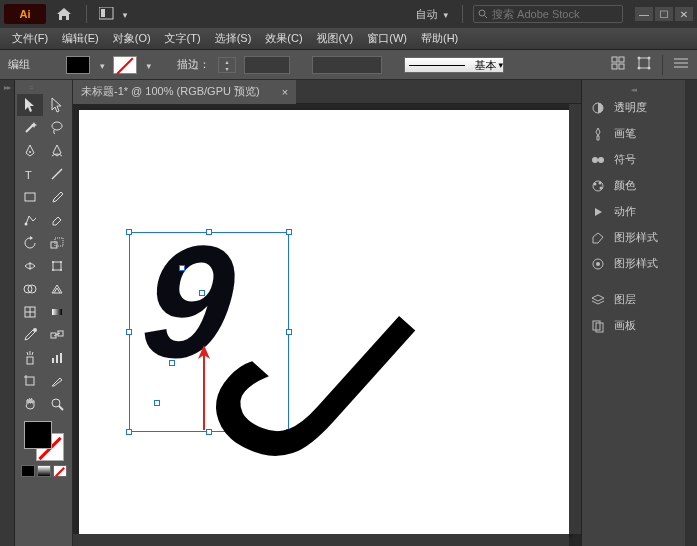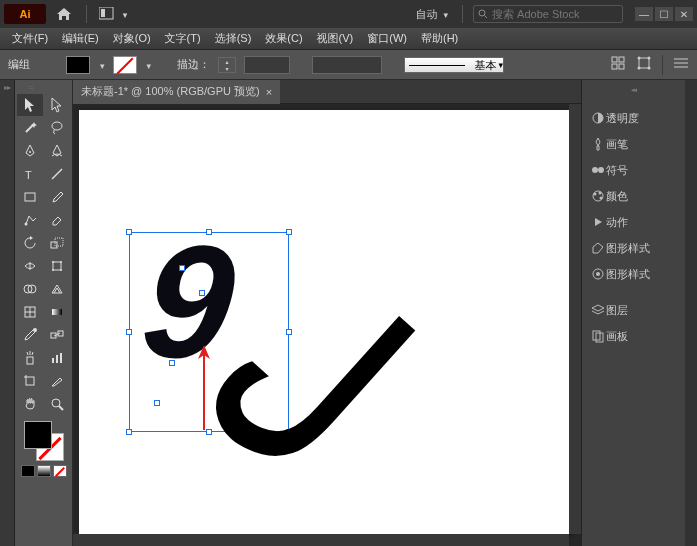--- a/index.html
+++ b/index.html
@@ -53,37 +53,37 @@
 .fill-back::after { content: ""; position: absolute; left: -2px; right: -2px; top: 50%; border-top: 3px solid red; transform: rotate(-45deg); }
 .mode-row { display: flex; gap: 2px; margin-top: 4px; }
 .mode-sw { width: 14px; height: 12px; border: 1px solid #666; }
 .mode-sw.m1 { background: #000; }
 .mode-sw.m2 { background: linear-gradient(#fff,#000); }
 .mode-sw.m3 { background: #fff; position: relative; }
 .mode-sw.m3::after { content: ""; position: absolute; left: 0; right: 0; top: 50%; border-top: 2px solid red; transform: rotate(-45deg); }
 
 .center { flex: 1; background: #262626; display: flex; flex-direction: column; }
 .tabstrip { height: 24px; background: #383838; display: flex; align-items: center; border-bottom: 1px solid #222; }
-.doc-tab { height: 24px; background: #535353; display: flex; align-items: center; padding: 0 8px; gap: 6px; }
+.doc-tab { height: 24px; background: #535353; display: flex; align-items: center; padding: 0 8px; gap: 22px; }
 .tab-close { color: #ccc; }
 .canvas-wrap { flex: 1; position: relative; overflow: hidden; }
 .artboard { position: absolute; left: 6px; top: 6px; right: 12px; bottom: 12px; background: #fff; box-shadow: 2px 2px 4px rgba(0,0,0,.6); }
 .glyph9 { position: absolute; left: 65px; top: 100px; font-size: 160px; font-weight: bold; font-style: italic; color: #0a0a12; font-family: Arial, sans-serif; transform: skewX(-6deg); }
 .sel-handle { position: absolute; width: 6px; height: 6px; background: #fff; border: 1px solid #1a73e8; }
 .sel-outline { position: absolute; border: 1px solid #1a73e8; left: 50px; top: 122px; width: 160px; height: 200px; pointer-events: none; }
 .arrow { position: absolute; left: 110px; top: 235px; }
 .curved-d { position: absolute; left: 170px; top: 150px; font-size: 180px; color: #000; font-family: Georgia, serif; transform: rotate(42deg) scaleY(1.2); font-weight: bold; }
 
 .scrollbar-v { position: absolute; right: 0; top: 0; width: 12px; bottom: 12px; background: #383838; }
 .scrollbar-h { position: absolute; left: 0; bottom: 0; right: 12px; height: 12px; background: #383838; }
 
 .right { width: 116px; background: #383838; border-left: 1px solid #222; display: flex; }
 .right-strip { flex: 1; background: #424242; padding-top: 6px; }
 .r-grip { text-align: center; color: #777; font-size: 7px; letter-spacing: -1px; height: 8px; }
-.panel-item { height: 26px; display: flex; align-items: flex-end; padding: 0 8px; }
+.panel-item { height: 26px; display: flex; align-items: flex-start; gap: 8px; padding: 0 8px; }
 .panel-item .ico { width: 16px; height: 16px; display: flex; align-items: center; justify-content: center; color: #bbb; }
 .panel-sep { height: 10px; }
 .right-collapse { width: 12px; background: #323232; }
 
 .caret::after { content: "▾"; font-size: 9px; margin-left: 2px; }
 </style>
 </head>
 <body>
 
 <div class="titlebar">

